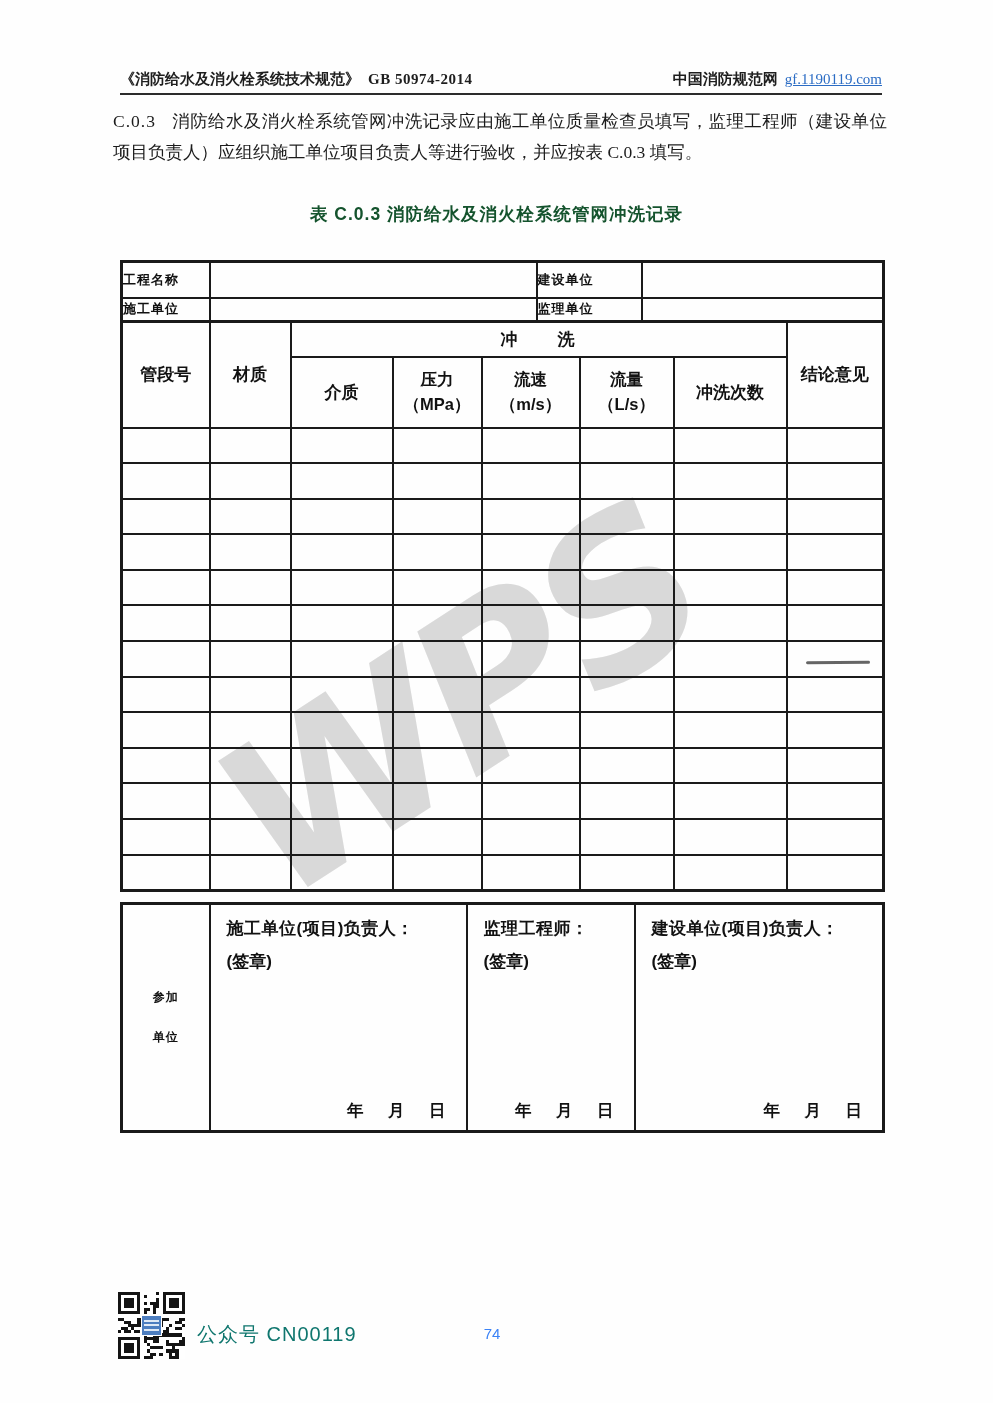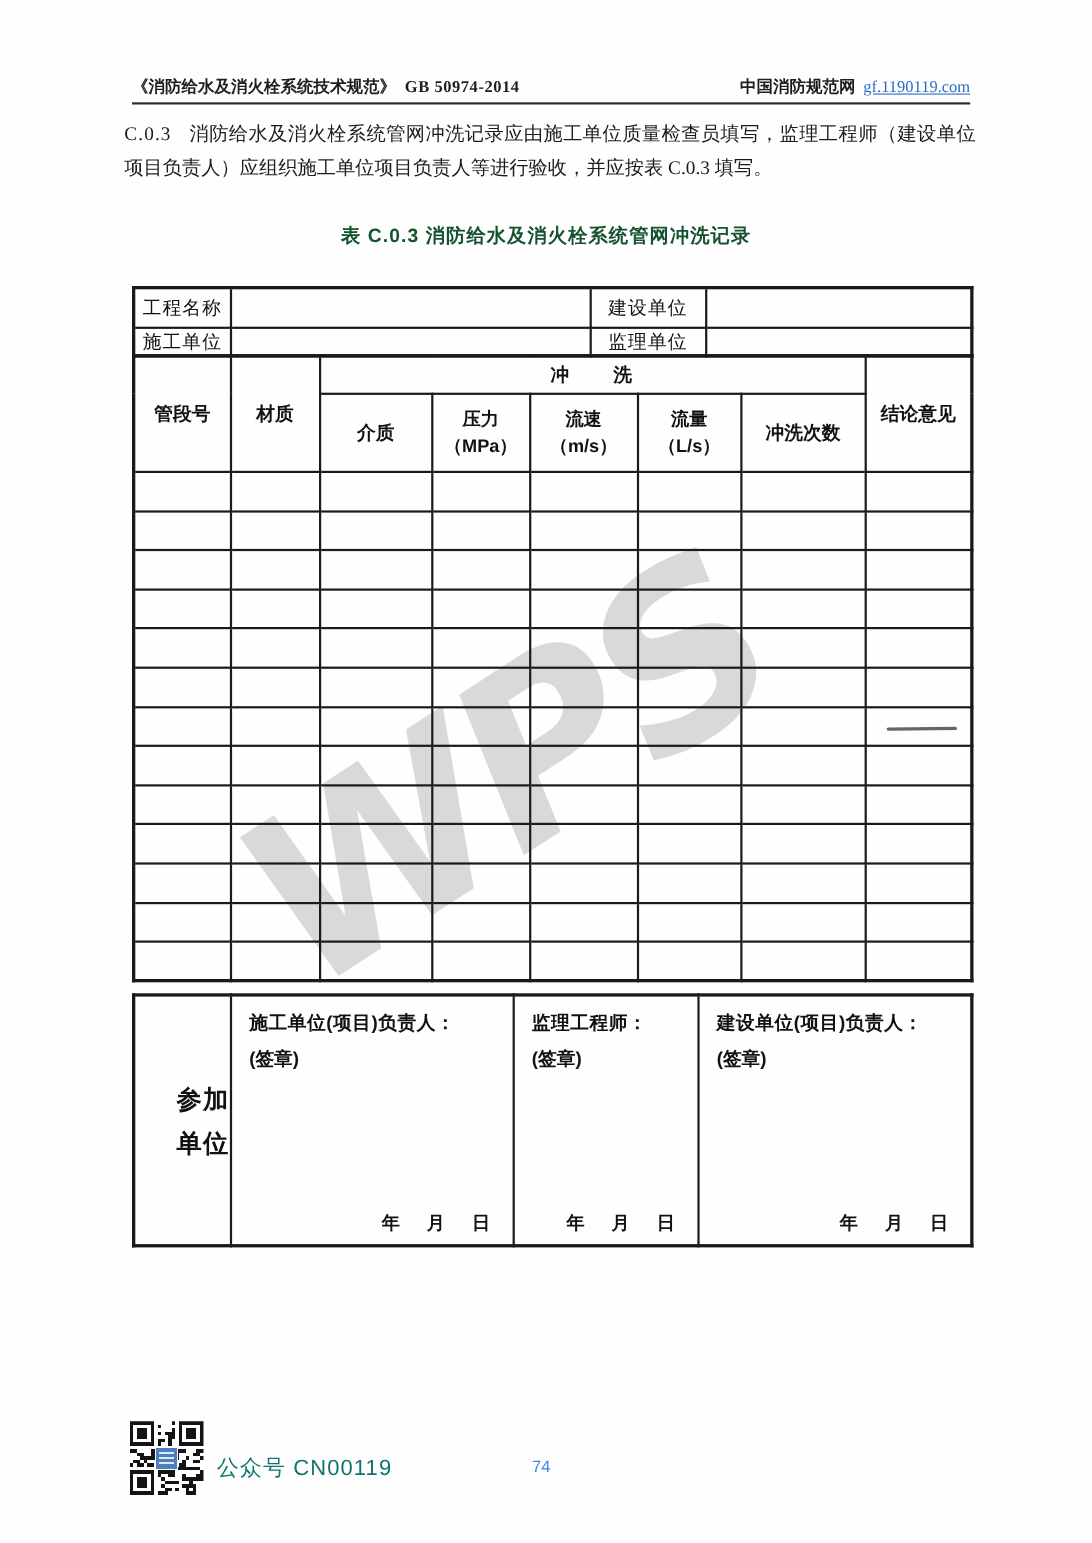--- a/index.html
+++ b/index.html
@@ -33,32 +33,32 @@
              transform:rotate(-33deg);pointer-events:none;}
   .watermark span{font-family:"DejaVu Sans","Liberation Sans",sans-serif;
                   font-style:italic;font-weight:900;font-size:212px;
                   letter-spacing:-8px;color:#d8d8d8;opacity:.95;}
 
   
   .tblwrap{position:absolute;left:120px;top:260px;width:762px;z-index:2;}
   table.t{border-collapse:collapse;table-layout:fixed;width:762px;background:transparent;}
   table.t td{border:2px solid #1a1a1a;padding:0;background:transparent;overflow:hidden;}
   table.t{border:3px solid #1a1a1a;}
-  .lab{font-weight:400;font-size:17px;text-align:center;letter-spacing:1px;color:#111;}
+  .lab{font-weight:700;font-size:13px;text-align:left;letter-spacing:1px;color:#111;}
   .info tr.r1{height:36px;}
   .info tr.r2{height:24px;}
   .main tr.h1{height:35px;}
   .main tr.h2{height:71px;}
   .main td{font-weight:700;font-size:17px;text-align:center;vertical-align:middle;color:#111;}
   .main .flush{white-space:pre;letter-spacing:2px;}
   .unit2 div{line-height:25px;font-size:16.5px;}
   tbody[data-name="empty-rows"] tr{height:35.6px;}
   .part{margin-top:10px;}
   .part tr{height:228px;}
-  .plabel{text-align:right;font-weight:700;font-size:23px;line-height:40px;
+  .plabel{text-align:center;font-weight:700;font-size:12px;line-height:40px;
           vertical-align:middle;letter-spacing:1px;color:#111;}
   .pcell{position:relative;vertical-align:top;}
   .ptitle{font-weight:700;font-size:17px;color:#111;padding:12px 6px 0 16px;letter-spacing:.5px;}
   .pseal{font-weight:700;font-size:17px;color:#111;padding:10px 6px 0 16px;}
   .pdate{position:absolute;right:16px;bottom:8px;font-weight:700;font-size:16.5px;
          color:#111;white-space:pre;letter-spacing:4px;}
 
   
   .artifact{position:absolute;left:806px;top:661px;width:64px;height:3px;background:#3f3f3f;
             transform:rotate(-.6deg);border-radius:2px;opacity:.8;z-index:3;}

